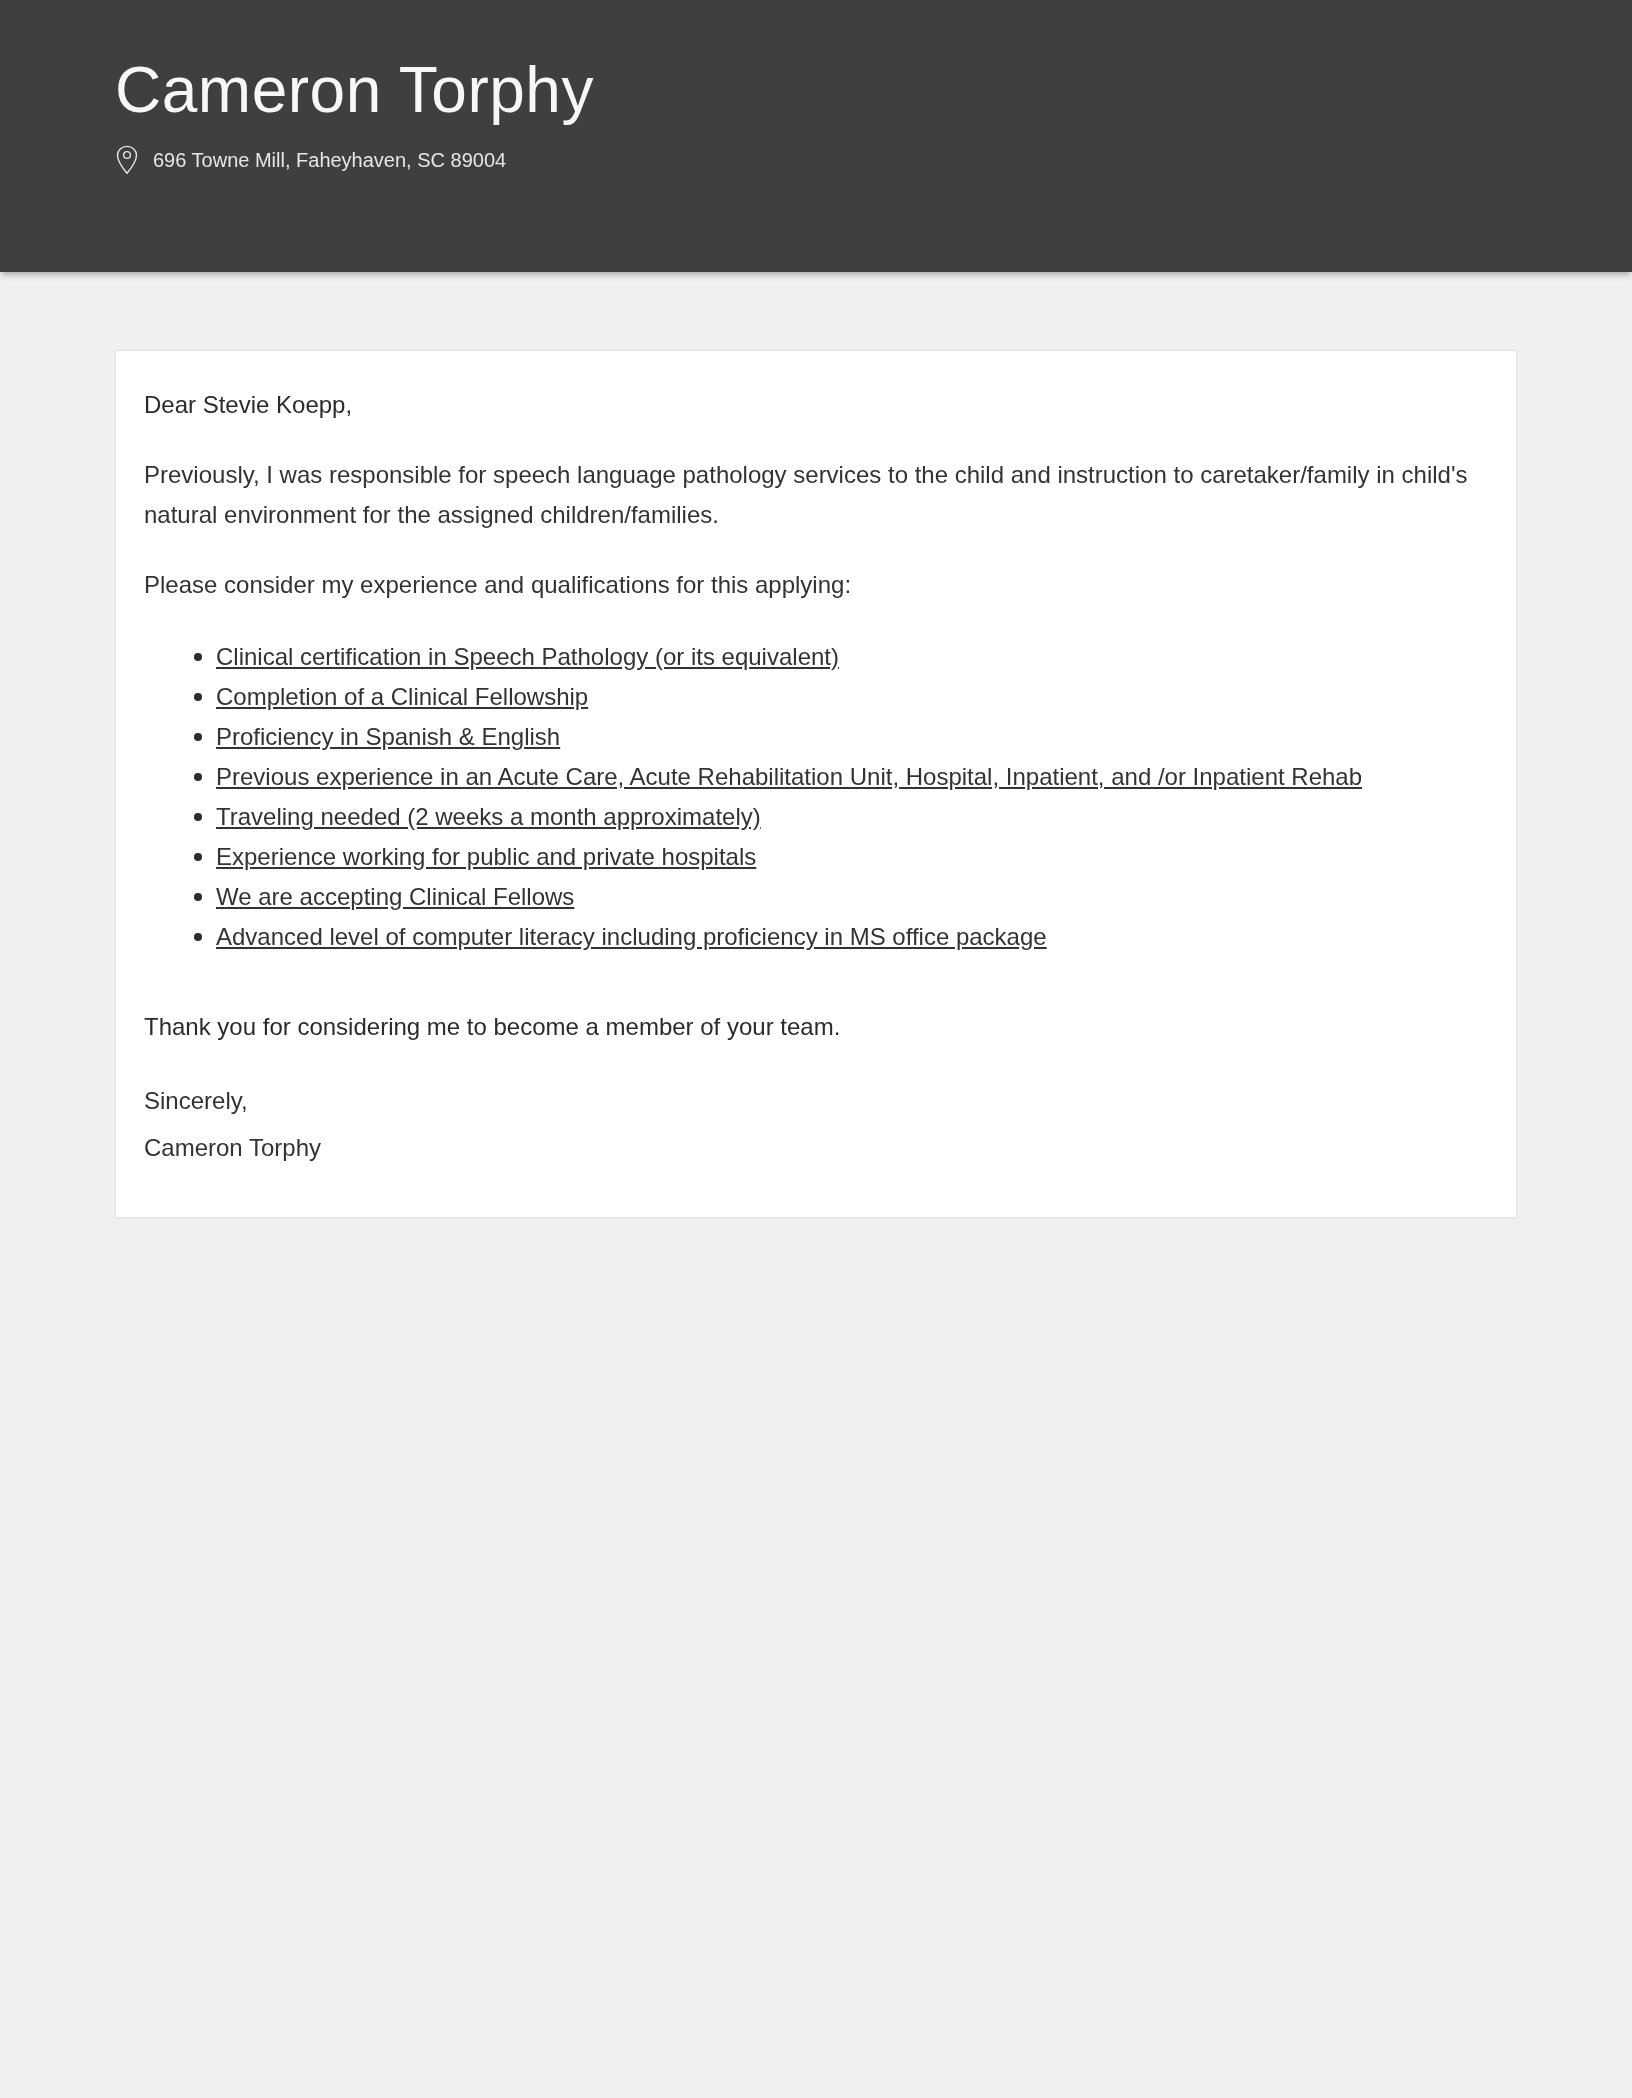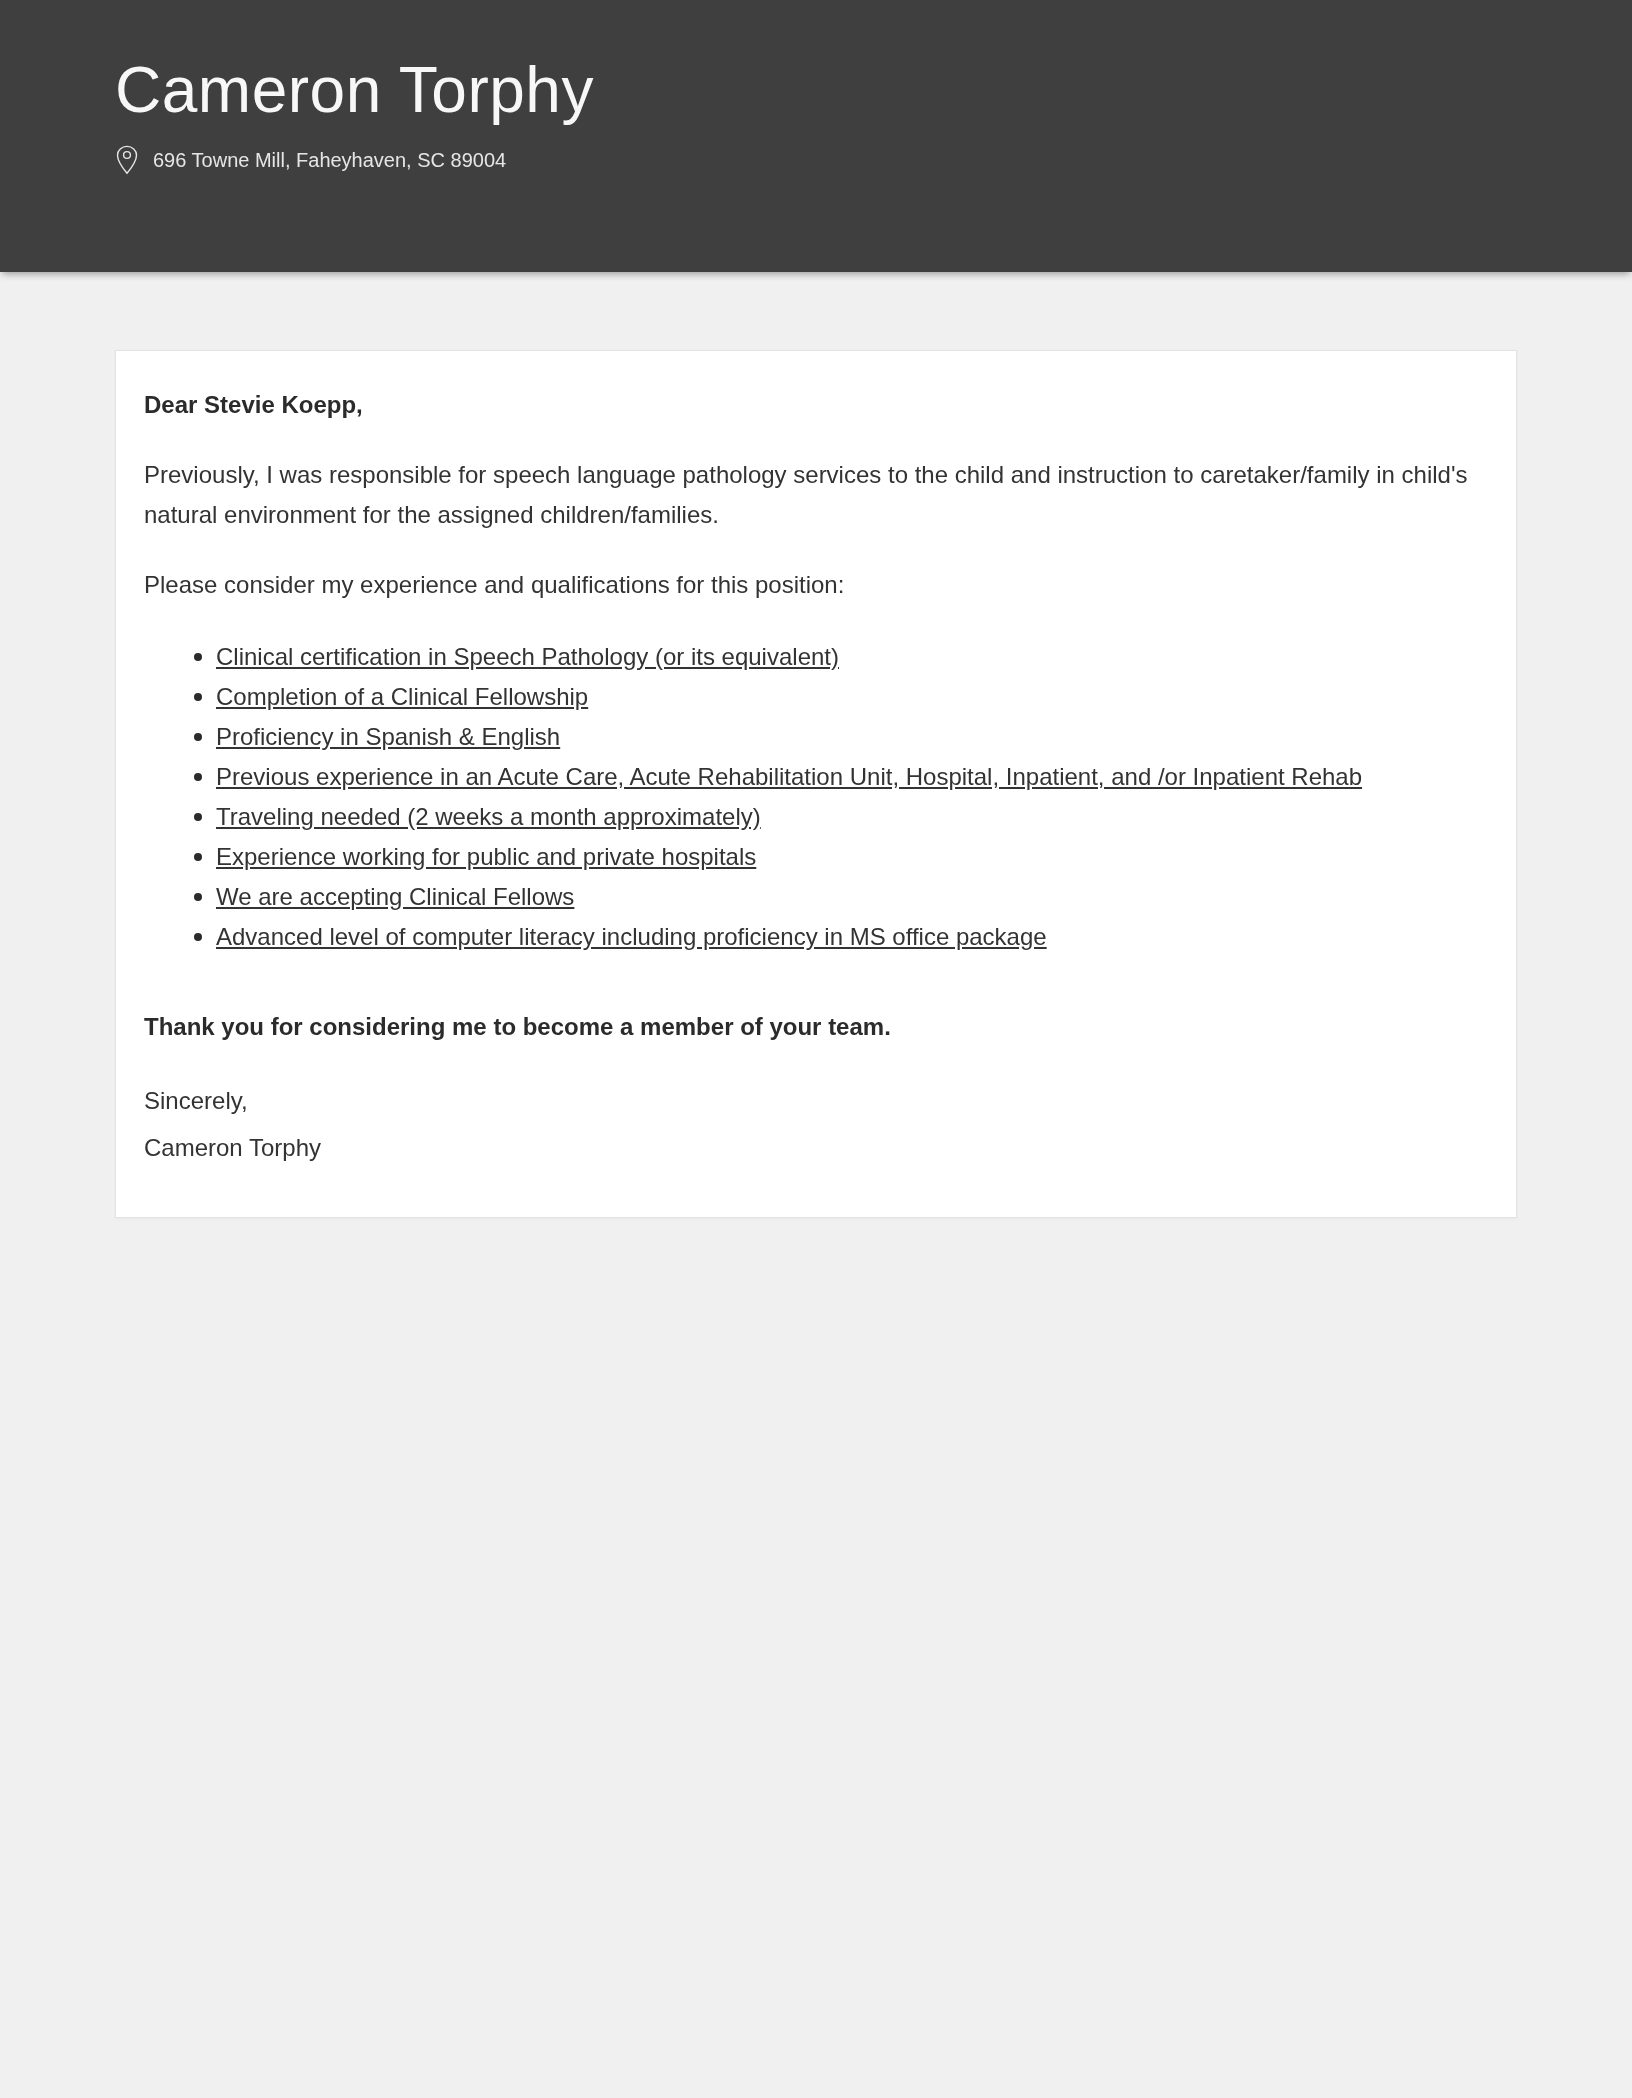--- a/index.html
+++ b/index.html
@@ -54,21 +54,21 @@
     background: #ffffff;
     border: 1px solid #e3e3e3;
     box-shadow: 0 1px 3px rgba(0,0,0,0.04);
     padding: 34px 30px 46px 28px;
     font-size: 24px;
     line-height: 40px;
   }
 
   .letter-card p { margin: 0 0 30px 0; }
 
-  .salutation, .thanks { font-weight: 700; color: #2b2b2b; }
+  .salutation, .thanks { font-weight: 400; color: #2b2b2b; }
 
   .qual-list {
     list-style: none;
     margin: 32px 0 50px 0;
     padding: 0 0 0 44px;
     text-decoration: underline;
   }
   .qual-list li {
     position: relative;
     padding-left: 28px;
@@ -106,21 +106,21 @@
 </header>
 
 <main>
   <section class="letter-card">
 
     <p class="salutation">Dear Stevie Koepp,</p>
 
 
     <p>Previously, I was responsible for speech language pathology services to the child and instruction to caretaker/family in child's natural environment for the assigned children/families.</p>
 
-    <p>Please consider my experience and qualifications for this position:</p>
+    <p>Please consider my experience and qualifications for this applying:</p>
 
     <ul class="qual-list">
       <li>Clinical certification in Speech Pathology (or its equivalent)</li>
       <li>Completion of a Clinical Fellowship</li>
       <li>Proficiency in Spanish &amp; English</li>
       <li>Previous experience in an Acute Care, Acute Rehabilitation Unit, Hospital, Inpatient, and /or Inpatient Rehab</li>
       <li>Traveling needed (2 weeks a month approximately)</li>
       <li>Experience working for public and private hospitals</li>
       <li>We are accepting Clinical Fellows</li>
       <li>Advanced level of computer literacy including proficiency in MS office package</li>

